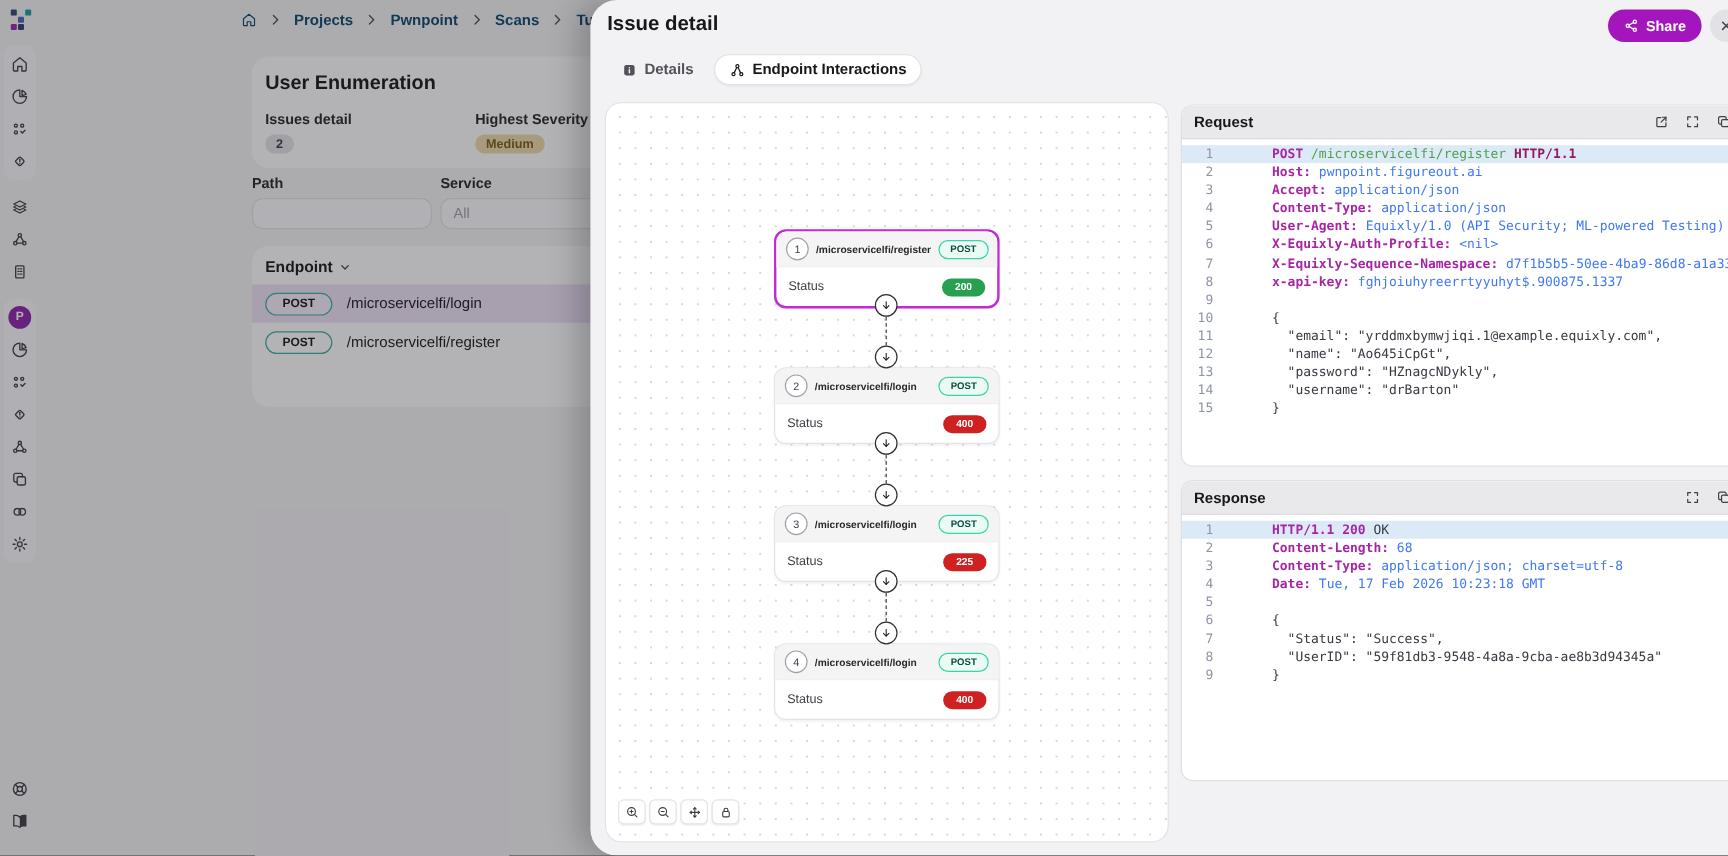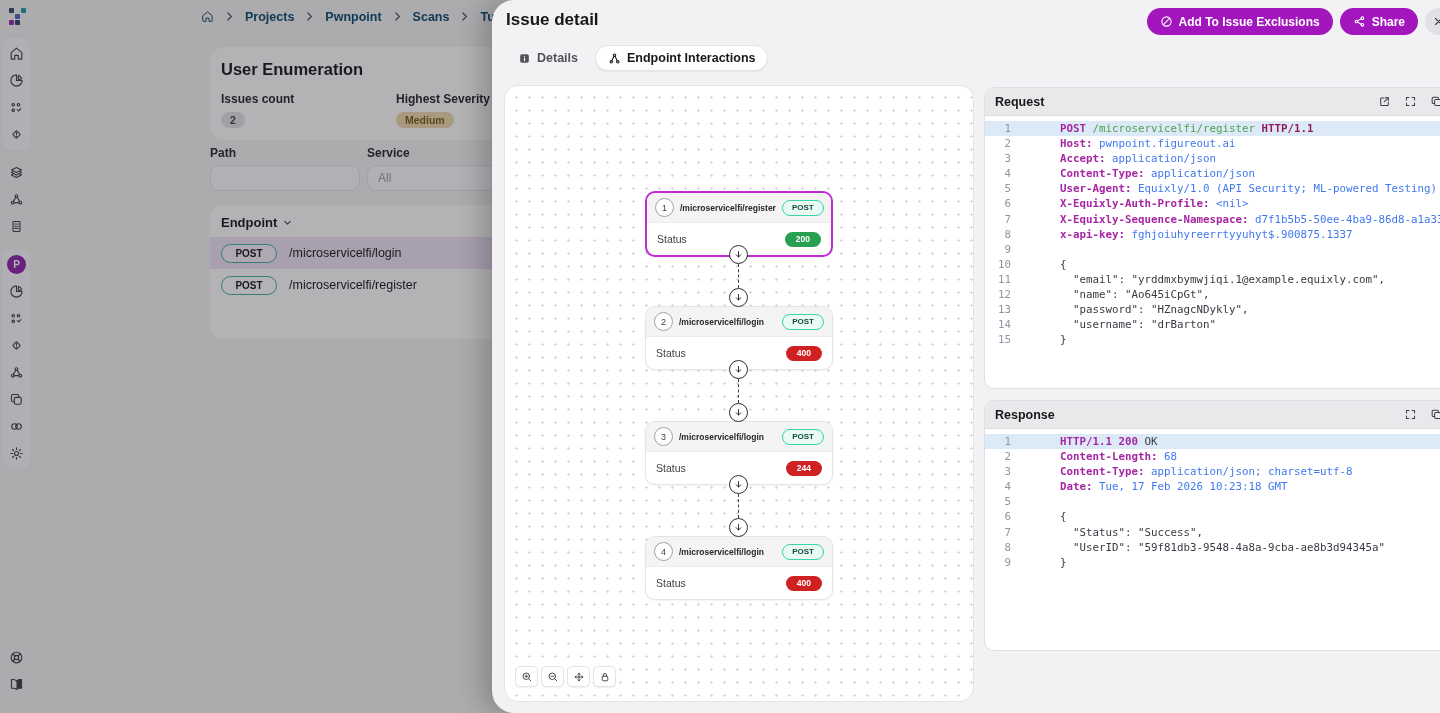--- a/index.html
+++ b/index.html
@@ -292,21 +292,21 @@
               <path d="M12 6.5C13.2 4.9 15 4 17 4h3v14h-3.5c-1.7 0-3.3.7-4.5 2z" fill="currentColor" stroke="none"></path>
             </svg>
           </div>
         </div>
       </aside>
 
     <section class="card" id="summary-card">
       <h1 id="page-title">User Enumeration</h1>
       <div class="meta-row">
         <div class="meta">
-          <div class="meta-label">Issues count</div>
+          <div class="meta-label">Issues detail</div>
           <span class="badge gray">2</span>
         </div>
         <div class="meta">
           <div class="meta-label">Highest Severity</div>
           <span class="badge amber">Medium</span>
         </div>
       </div>
     </section>
 
     <div class="field" id="path-field">
@@ -341,29 +341,20 @@
         </div>
     </section>
   </div>
 
   <div id="overlay"></div>
 
   <div id="modal">
     <div id="modal-header">
       <h2 id="modal-title">Issue detail</h2>
       <div class="actions">
-        <button class="btn-purple">
-          <span id="ban-ic">
-              <svg viewBox="0 0 24 24" fill="none" stroke="currentColor" stroke-width="2" stroke-linecap="round" stroke-linejoin="round">
-                <circle cx="12" cy="12" r="8.5"></circle>
-                <path d="M6.3 17.7 17.7 6.3"></path>
-              </svg>
-            </span>
-          <span>Add To Issue Exclusions</span>
-        </button>
         <button class="btn-purple">
           <span id="share-ic">
               <svg viewBox="0 0 24 24" fill="none" stroke="currentColor" stroke-width="2" stroke-linecap="round" stroke-linejoin="round">
                 <circle cx="6.3" cy="12" r="2.4"></circle>
                 <circle cx="17.3" cy="5.8" r="2.4"></circle>
                 <circle cx="17.3" cy="18.2" r="2.4"></circle>
                 <path d="m8.5 10.8 6.6-3.8M8.5 13.2l6.6 3.8"></path>
               </svg>
             </span>
           <span>Share</span>
@@ -448,21 +439,21 @@
           </div>
           <div class="conn-dash" style="top:293px;height:24px;left:233px"></div>
           <div class="node" style="top: 335px;">
             <div class="node-header">
               <span class="node-num">3</span>
               <span class="node-path">/microservicelfi/login</span>
               <span class="method-pill">POST</span>
             </div>
             <div class="node-body">
               <span class="status-label">Status</span>
-              <span class="status-pill" style="background: rgb(207, 33, 33);">244</span>
+              <span class="status-pill" style="background: rgb(207, 33, 33);">225</span>
             </div>
           </div>
           <div class="conn-circle" style="top:389px;left:224px">
             <svg viewBox="0 0 24 24" fill="none" stroke="currentColor" stroke-width="2" stroke-linecap="round" stroke-linejoin="round">
               <path d="M12 5.5v12"></path>
               <path d="m7 12.5 5 5 5-5"></path>
             </svg>
           </div>
           <div class="conn-circle" style="top:432px;left:224px">
             <svg viewBox="0 0 24 24" fill="none" stroke="currentColor" stroke-width="2" stroke-linecap="round" stroke-linejoin="round">

